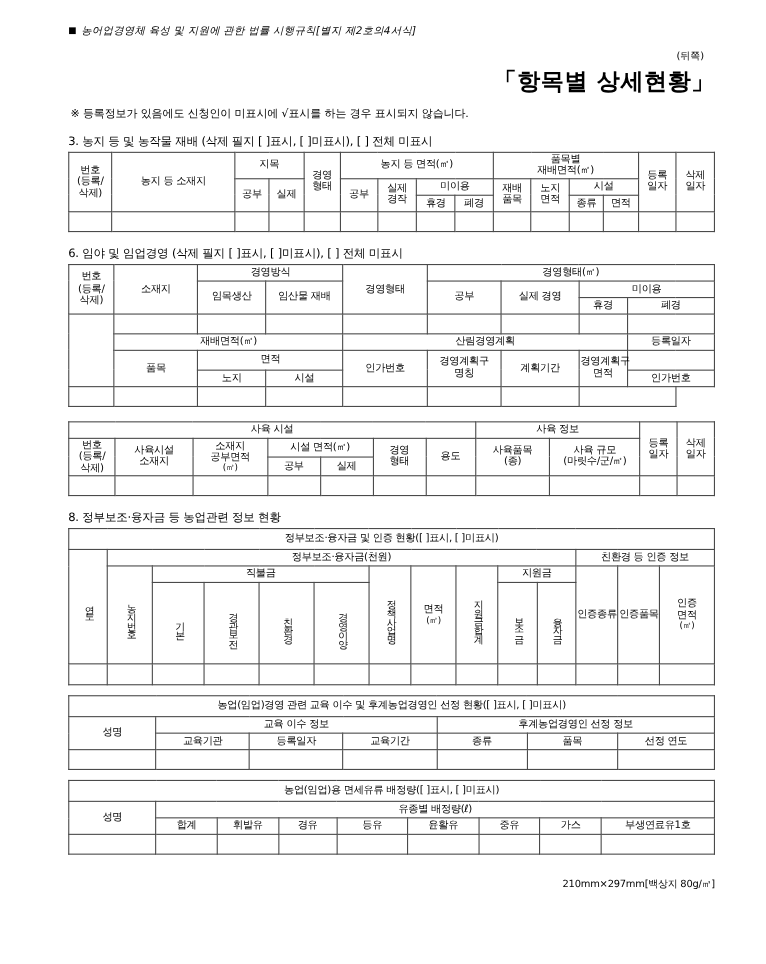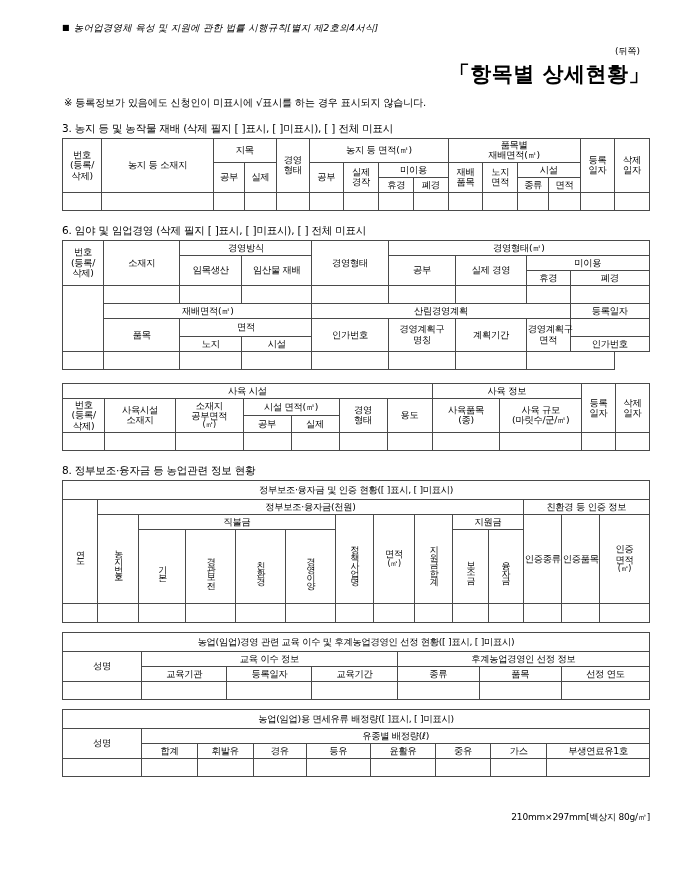--- a/index.html
+++ b/index.html
@@ -89,21 +89,21 @@
     margin: 0 auto;
     display: inline-block;
     font-size: 9px;
   }
   .vcell { height: 74px; padding: 2px 0; }
   .vwrap { display: flex; align-items: center; justify-content: center; height: 100%; }
 
   .footer {
     position: absolute;
     right: 46px;
-    bottom: 52px;
+    bottom: 66px;
     font-size: 9px;
     letter-spacing: -.2px;
   }
 </style>
 </head>
 <body>
 
 <div class="page">
 
   <div class="law-line">

